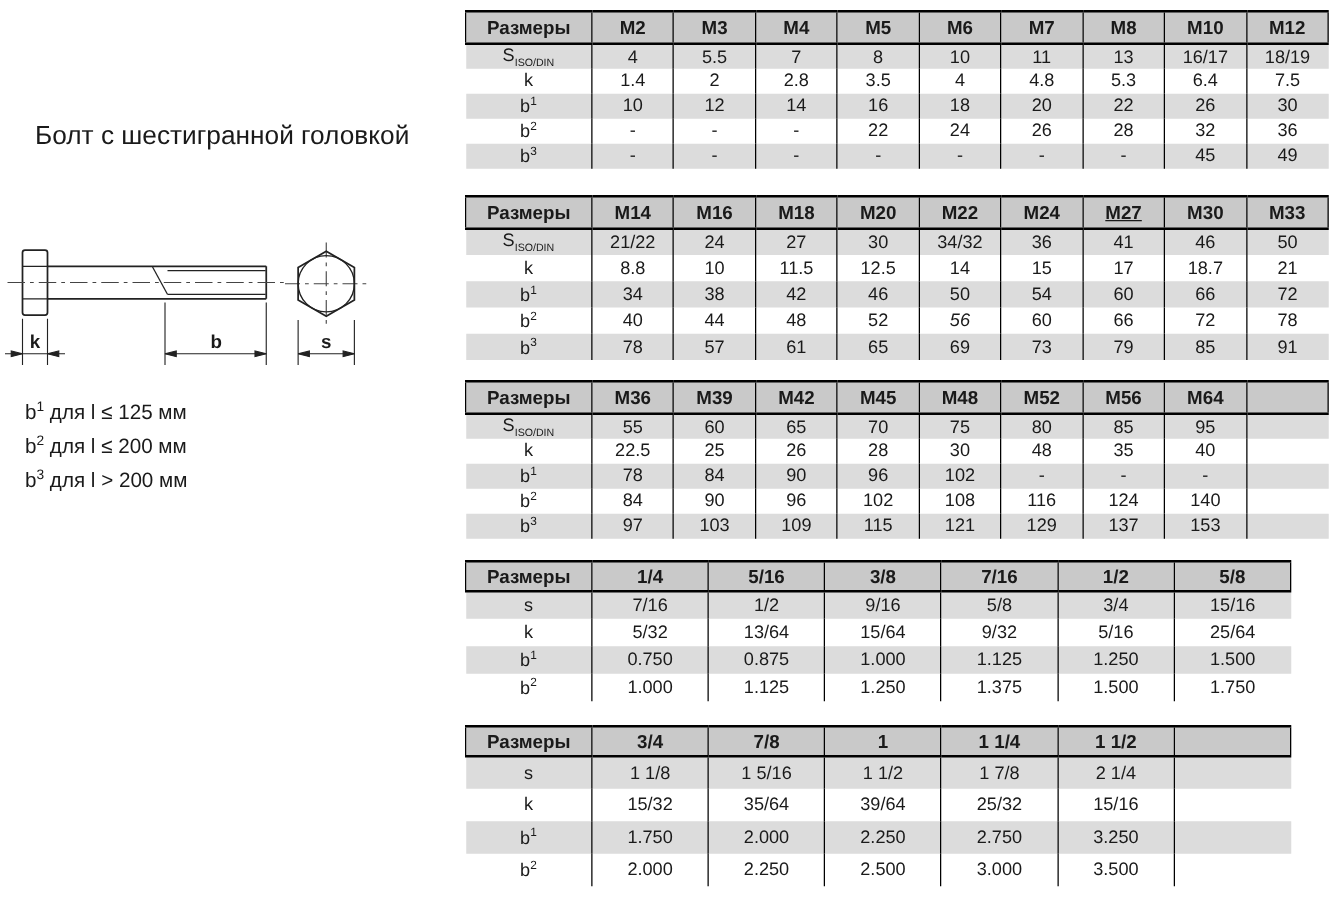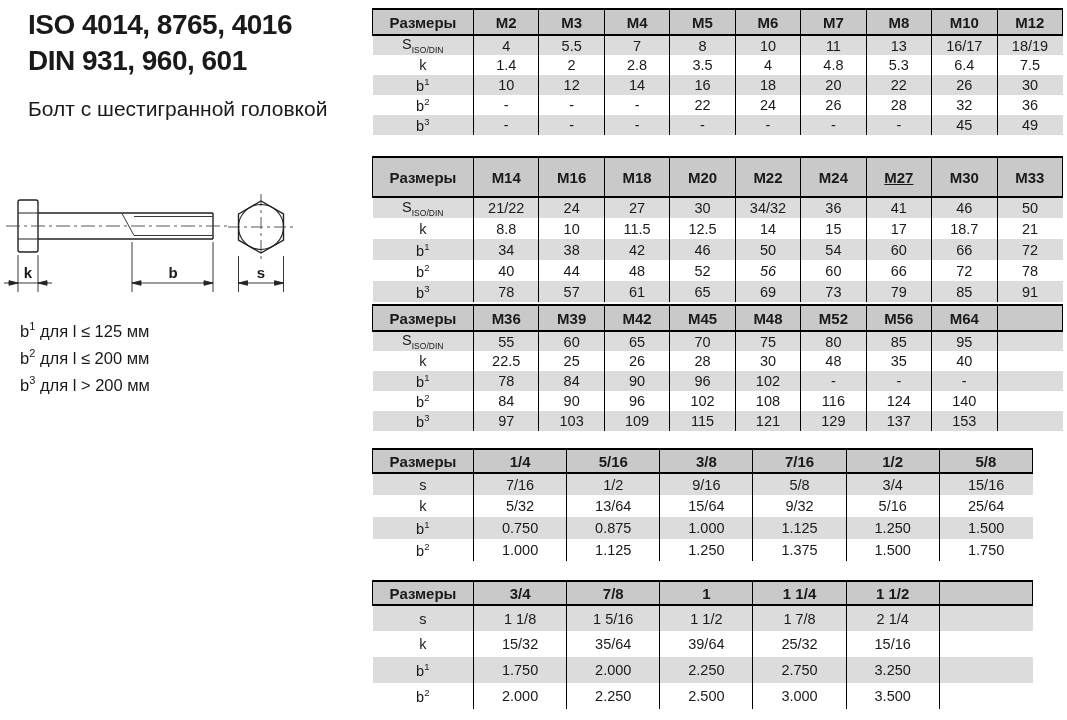--- a/index.html
+++ b/index.html
@@ -40,22 +40,20 @@
   .tbl td sub{font-size:8.5px;}
 
   svg text{font-family:"Liberation Sans", sans-serif;font-weight:bold;font-size:15px;fill:var(--text);}
   #drawing{position:absolute;left:0px;top:185px;}
 </style>
 </head>
 <body>
 
 <div id="page">
 
-  <div id="title1" class="title-line">ISO 4014, 8765, 4016</div>
-  <div id="title2" class="title-line">DIN 931, 960, 601</div>
 
   <div id="sub1" class="subtitle-line">Болт с шестигранной головкой</div>
 
   <svg id="drawing" width="310" height="130" viewBox="0 0 310 130">
     <g stroke="#222" stroke-width="1.4" fill="none">
 
       <rect x="18" y="15" width="20" height="52" rx="2"></rect>
       <line x1="18" y1="28" x2="38" y2="28" stroke-width="1"></line>
       <line x1="18" y1="54" x2="38" y2="54" stroke-width="1"></line>
 
@@ -216,21 +214,21 @@
         </colgroup>
         <thead>
           <tr>
             <th style="height: 26px;">Размеры</th>
             <th style="height: 26px;">M14</th>
             <th style="height: 26px;">M16</th>
             <th style="height: 26px;">M18</th>
             <th style="height: 26px;">M20</th>
             <th style="height: 26px;">M22</th>
             <th style="height: 26px;">M24</th>
-            <th style="height: 40px; text-decoration: underline;">M27</th>
+            <th style="height: 26px; text-decoration: underline;">M27</th>
             <th style="height: 26px;">M30</th>
             <th style="height: 26px;">M33</th>
           </tr>
         </thead>
         <tbody>
           <tr class="shaded">
             <td style="height: 21px;">S<sub>ISO/DIN</sub></td>
             <td style="height: 21px;">21/22</td>
             <td style="height: 21px;">24</td>
             <td style="height: 21px;">27</td>

